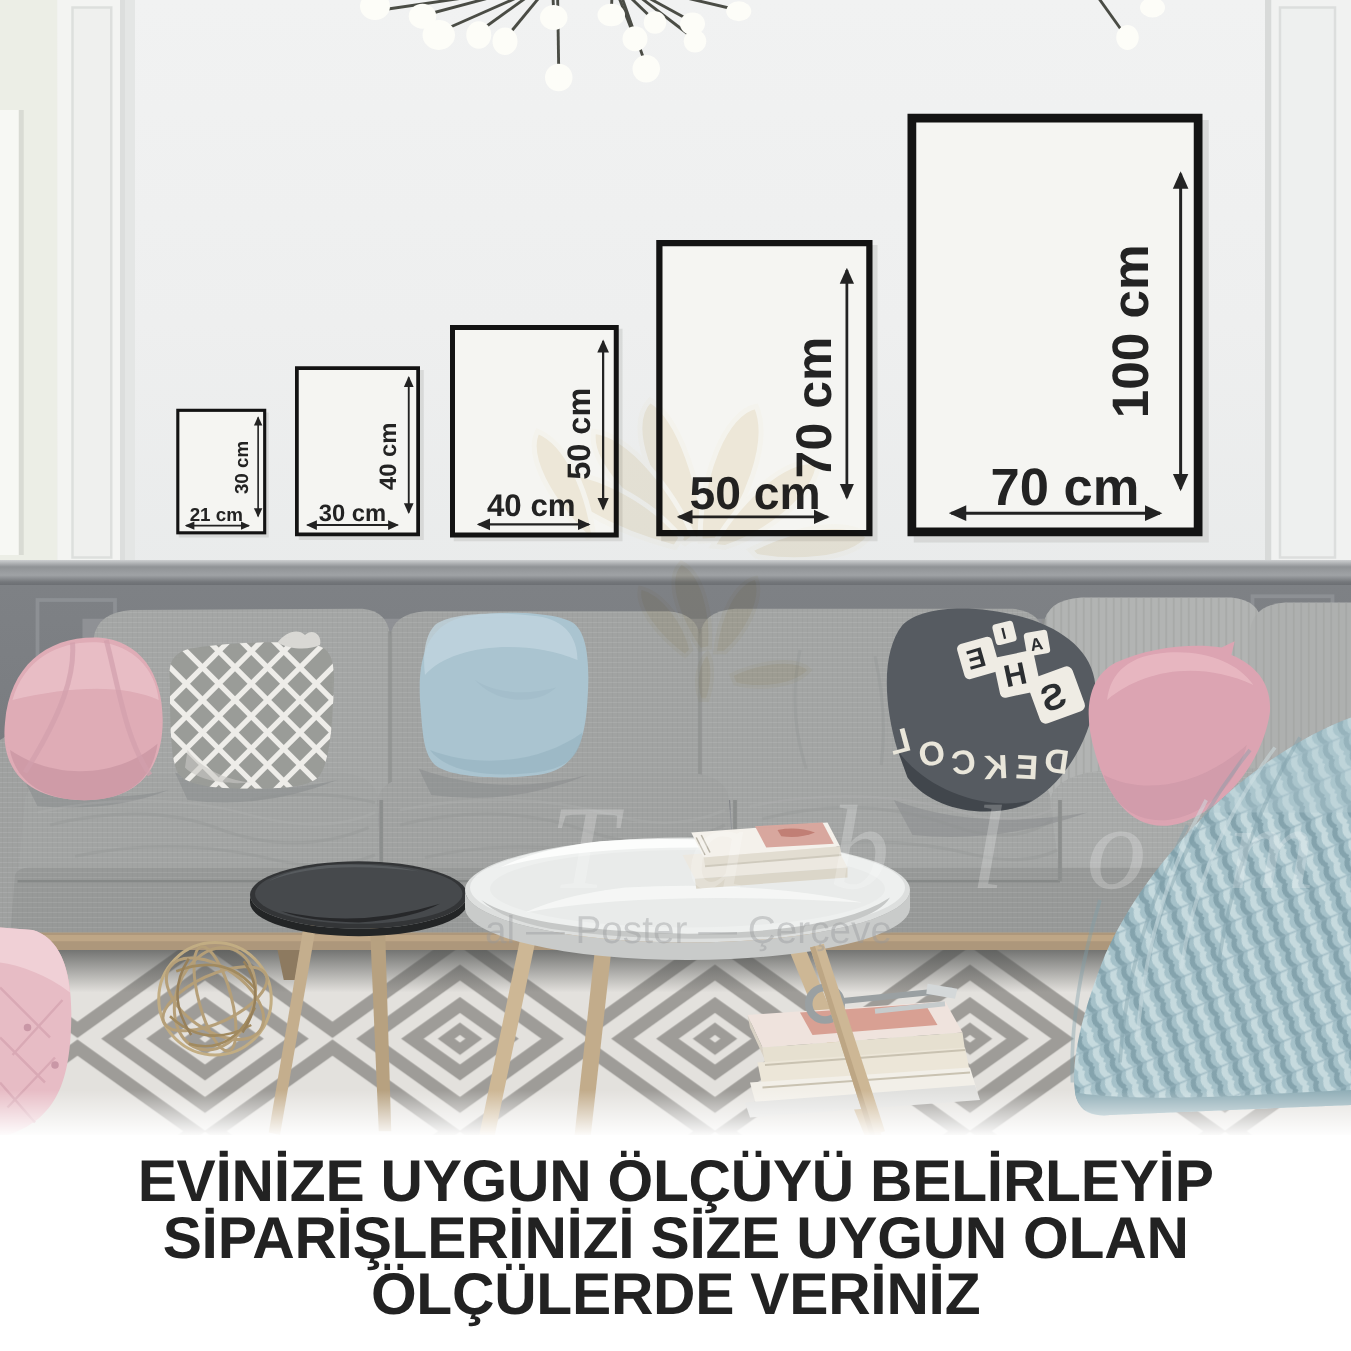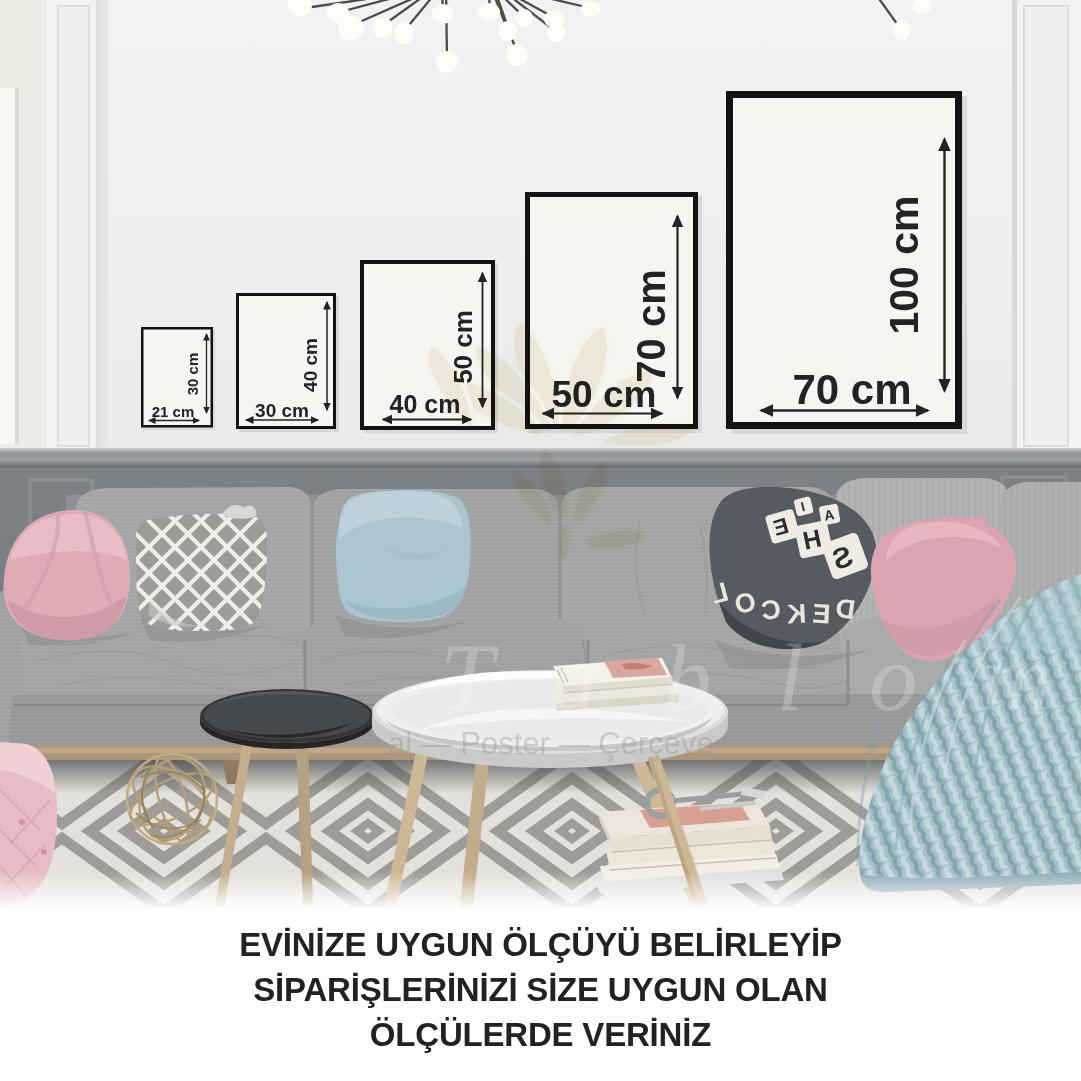--- a/index.html
+++ b/index.html
@@ -462,16 +462,16 @@
   <text x="440" y="710" font-family="Liberation Serif, serif" font-style="italic" font-size="96" fill="#ffffff" opacity="0.22" textLength="630" letter-spacing="18">Tablom</text>
   <text x="388" y="754" font-family="Liberation Sans, sans-serif" font-size="31" fill="#97999b" opacity="0.4">al — Poster — Çerçeve</text>
 </g>
 
 <rect x="0" y="872" width="1081" height="38" fill="url(#fadewhite)"></rect>
 
 <rect x="0" y="908" width="1081" height="173" fill="#ffffff"></rect>
 </svg>
 
 <div style="position:absolute;left:0;top:922px;width:1081px;text-align:center;
-     font-weight:bold;font-size:33px;line-height:45.2px;color:#222;letter-spacing:-0.2px;">
+     font-weight:bold;font-size:47px;line-height:45.2px;color:#222;letter-spacing:-0.2px;">
 EVİNİZE UYGUN ÖLÇÜYÜ BELİRLEYİP<br>SİPARİŞLERİNİZİ SİZE UYGUN OLAN<br>ÖLÇÜLERDE VERİNİZ
 </div>
 </div>
 
 </body></html>

